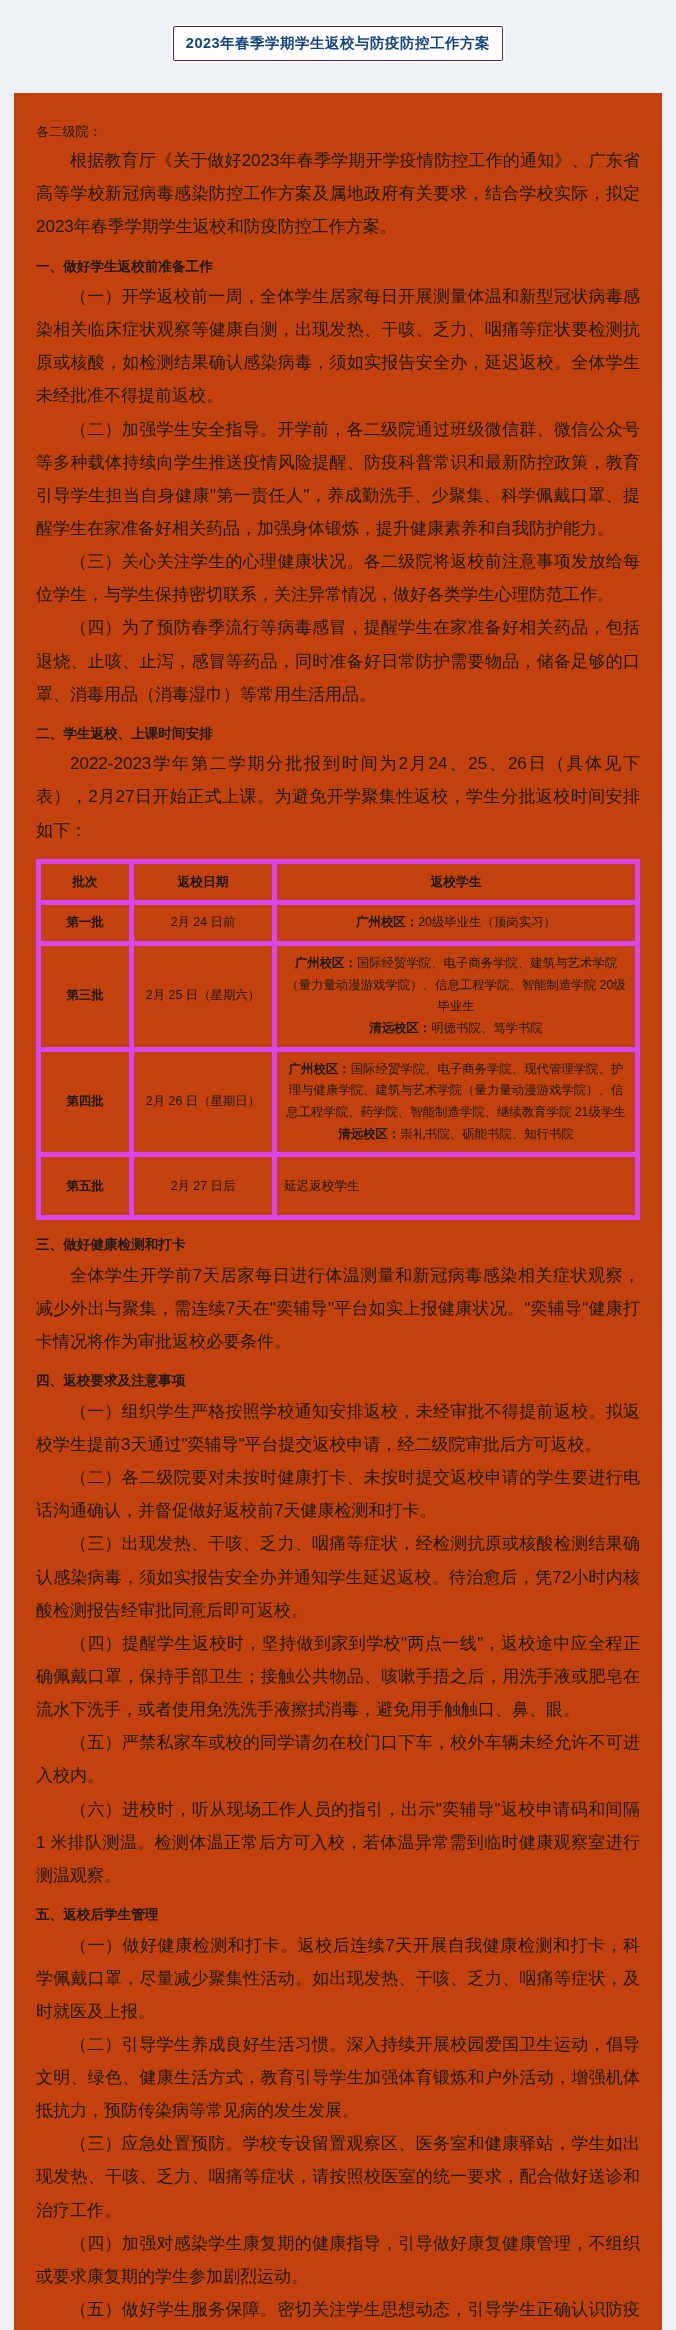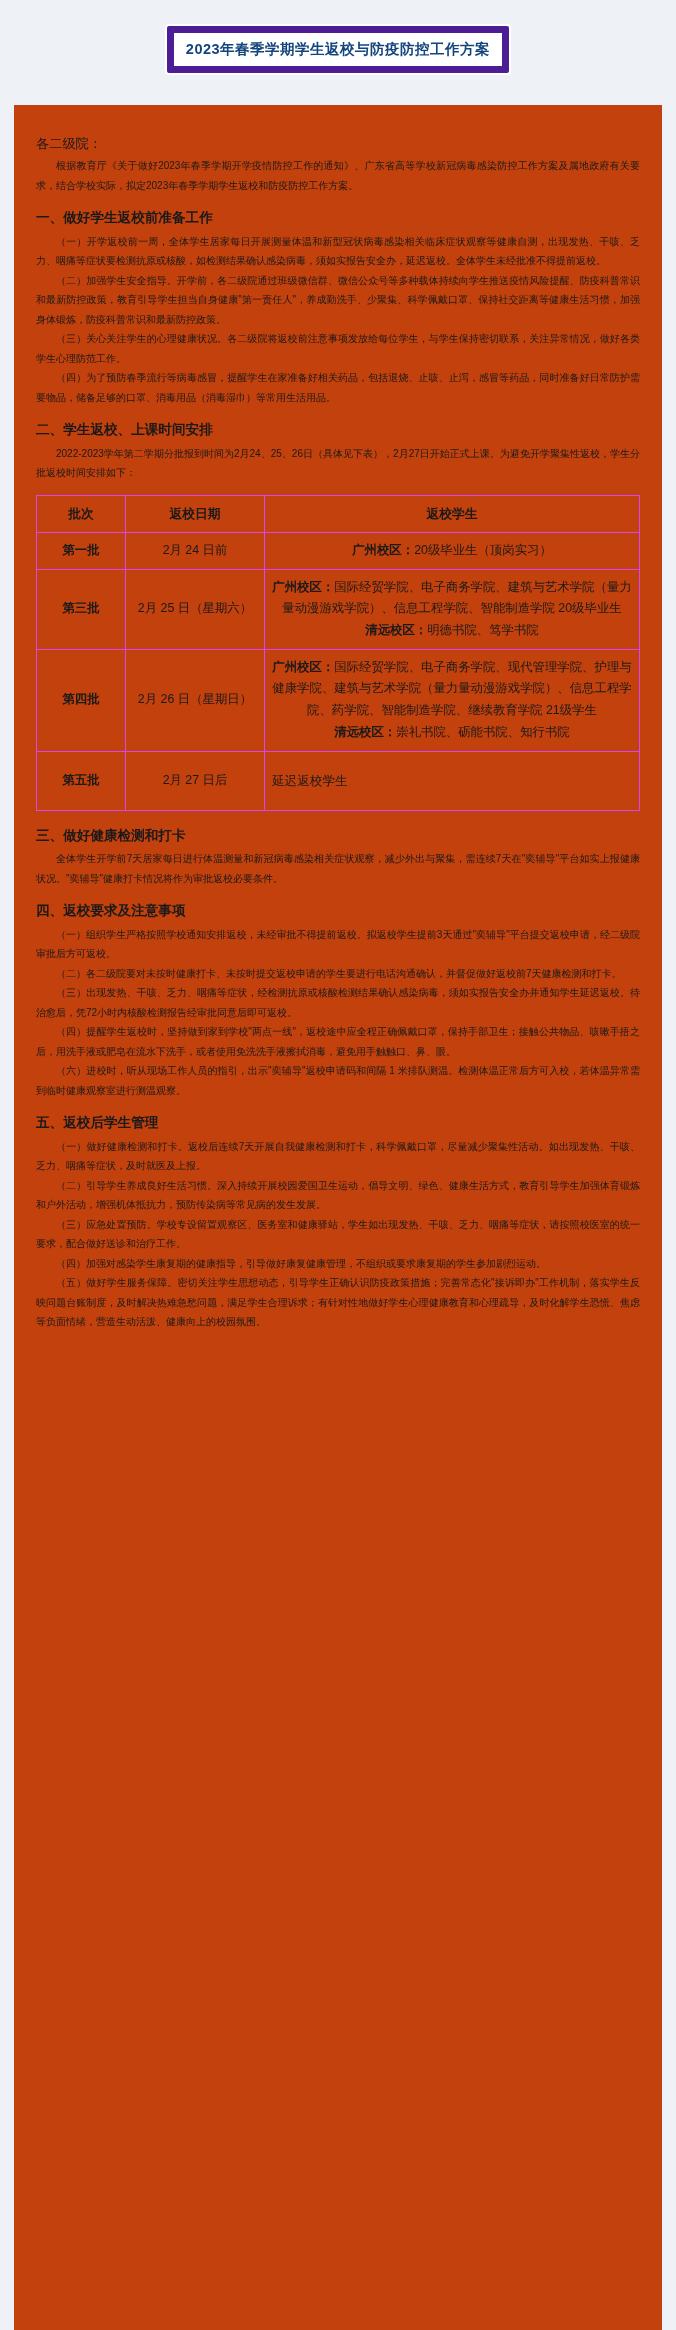--- a/index.html
+++ b/index.html
@@ -23,21 +23,21 @@
     height: 20px;
     background: #eef2f6;
   }
   .title-wrap {
     display: flex;
     justify-content: center;
     align-items: center;
     padding: 6px 0 14px 0;
   }
   .title-box {
-    border: 7px solid #4c1d95;
+    border: 1px solid #4c1d95;
     background: #ffffff;
     color: #14457c;
     font-size: 14.5px;
     font-weight: bold;
     letter-spacing: 0.5px;
     padding: 7px 12px;
     border-radius: 2px;
     box-shadow: 0 0 0 2px #ffffff;
   }
   .sheet {
@@ -46,42 +46,42 @@
     padding: 20px 22px 30px 22px;
     box-sizing: border-box;
     min-height: 2240px;
   }
   .recipient {
     font-size: 13.2px;
     line-height: 1.9;
     margin: 6px 0 0 0;
   }
   p.para {
-    font-size: 10px;
+    font-size: 17px;
     line-height: 1.95;
     margin: 0;
     text-indent: 2em;
     text-align: justify;
   }
   h2.section {
     font-size: 13.6px;
     font-weight: bold;
     line-height: 1.95;
     margin: 10px 0 0 0;
     text-indent: 0;
   }
   table.schedule {
     border-collapse: collapse;
     width: 100%;
     margin: 12px 0 12px 0;
     font-size: 12.4px;
     table-layout: fixed;
   }
   table.schedule th, table.schedule td {
-    border: 1px solid #d946ef;
+    border: 5px solid #d946ef;
     padding: 7px 7px;
     vertical-align: middle;
     line-height: 1.75;
   }
   table.schedule th {
     text-align: center;
     font-weight: bold;
     font-size: 12.8px;
   }
   .col-batch { width: 74px; text-align: center; font-weight: bold; }
@@ -108,21 +108,21 @@
   </div>
 
   <div class="sheet">
 
     <div class="recipient">各二级院：</div>
 
     <p class="para">根据教育厅《关于做好2023年春季学期开学疫情防控工作的通知》、广东省高等学校新冠病毒感染防控工作方案及属地政府有关要求，结合学校实际，拟定2023年春季学期学生返校和防疫防控工作方案。</p>
 
     <h2 class="section">一、做好学生返校前准备工作</h2>
     <p class="para">（一）开学返校前一周，全体学生居家每日开展测量体温和新型冠状病毒感染相关临床症状观察等健康自测，出现发热、干咳、乏力、咽痛等症状要检测抗原或核酸，如检测结果确认感染病毒，须如实报告安全办，延迟返校。全体学生未经批准不得提前返校。</p>
-    <p class="para">（二）加强学生安全指导。开学前，各二级院通过班级微信群、微信公众号等多种载体持续向学生推送疫情风险提醒、防疫科普常识和最新防控政策，教育引导学生担当自身健康"第一责任人"，养成勤洗手、少聚集、科学佩戴口罩、保持社交距离等健康生活习惯，加强身体锻炼，防疫科普常识和最新防控政策。</p>
+    <p class="para">（二）加强学生安全指导。开学前，各二级院通过班级微信群、微信公众号等多种载体持续向学生推送疫情风险提醒、防疫科普常识和最新防控政策，教育引导学生担当自身健康"第一责任人"，养成勤洗手、少聚集、科学佩戴口罩、提醒学生在家准备好相关药品，加强身体锻炼，提升健康素养和自我防护能力。</p>
     <p class="para">（三）关心关注学生的心理健康状况。各二级院将返校前注意事项发放给每位学生，与学生保持密切联系，关注异常情况，做好各类学生心理防范工作。</p>
     <p class="para">（四）为了预防春季流行等病毒感冒，提醒学生在家准备好相关药品，包括退烧、止咳、止泻，感冒等药品，同时准备好日常防护需要物品，储备足够的口罩、消毒用品（消毒湿巾）等常用生活用品。</p>
 
     <h2 class="section">二、学生返校、上课时间安排</h2>
     <p class="para">2022-2023学年第二学期分批报到时间为2月24、25、26日（具体见下表），2月27日开始正式上课。为避免开学聚集性返校，学生分批返校时间安排如下：</p>
 
     <table class="schedule">
       <thead>
         <tr>
           <th class="col-batch">批次</th>
@@ -173,20 +173,21 @@
     </table>
 
     <h2 class="section">三、做好健康检测和打卡</h2>
     <p class="para">全体学生开学前7天居家每日进行体温测量和新冠病毒感染相关症状观察，减少外出与聚集，需连续7天在"奕辅导"平台如实上报健康状况。"奕辅导"健康打卡情况将作为审批返校必要条件。</p>
 
     <h2 class="section">四、返校要求及注意事项</h2>
     <p class="para">（一）组织学生严格按照学校通知安排返校，未经审批不得提前返校。拟返校学生提前3天通过"奕辅导"平台提交返校申请，经二级院审批后方可返校。</p>
     <p class="para">（二）各二级院要对未按时健康打卡、未按时提交返校申请的学生要进行电话沟通确认，并督促做好返校前7天健康检测和打卡。</p>
     <p class="para">（三）出现发热、干咳、乏力、咽痛等症状，经检测抗原或核酸检测结果确认感染病毒，须如实报告安全办并通知学生延迟返校。待治愈后，凭72小时内核酸检测报告经审批同意后即可返校。</p>
     <p class="para">（四）提醒学生返校时，坚持做到家到学校"两点一线"，返校途中应全程正确佩戴口罩，保持手部卫生；接触公共物品、咳嗽手捂之后，用洗手液或肥皂在流水下洗手，或者使用免洗洗手液擦拭消毒，避免用手触触口、鼻、眼。</p>
+    <p class="para">（五）严禁私家车或校的同学请勿在校门口下车，校外车辆未经允许不可进入校内。</p>
     <p class="para">（六）进校时，听从现场工作人员的指引，出示"奕辅导"返校申请码和间隔 1 米排队测温。检测体温正常后方可入校，若体温异常需到临时健康观察室进行测温观察。</p>
 
     <h2 class="section">五、返校后学生管理</h2>
     <p class="para">（一）做好健康检测和打卡。返校后连续7天开展自我健康检测和打卡，科学佩戴口罩，尽量减少聚集性活动。如出现发热、干咳、乏力、咽痛等症状，及时就医及上报。</p>
     <p class="para">（二）引导学生养成良好生活习惯。深入持续开展校园爱国卫生运动，倡导文明、绿色、健康生活方式，教育引导学生加强体育锻炼和户外活动，增强机体抵抗力，预防传染病等常见病的发生发展。</p>
     <p class="para">（三）应急处置预防。学校专设留置观察区、医务室和健康驿站，学生如出现发热、干咳、乏力、咽痛等症状，请按照校医室的统一要求，配合做好送诊和治疗工作。</p>
     <p class="para">（四）加强对感染学生康复期的健康指导，引导做好康复健康管理，不组织或要求康复期的学生参加剧烈运动。</p>
     <p class="para">（五）做好学生服务保障。密切关注学生思想动态，引导学生正确认识防疫政策措施；完善常态化"接诉即办"工作机制，落实学生反映问题台账制度，及时解决热难急愁问题，满足学生合理诉求；有针对性地做好学生心理健康教育和心理疏导，及时化解学生恐慌、焦虑等负面情绪，营造生动活泼、健康向上的校园氛围。</p>
 
     <div class="footer-pad"></div>

